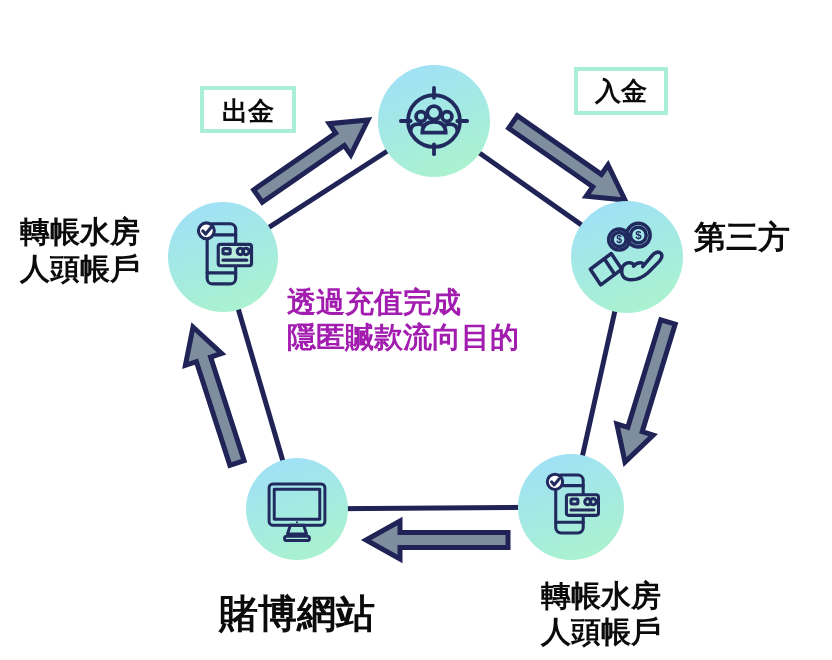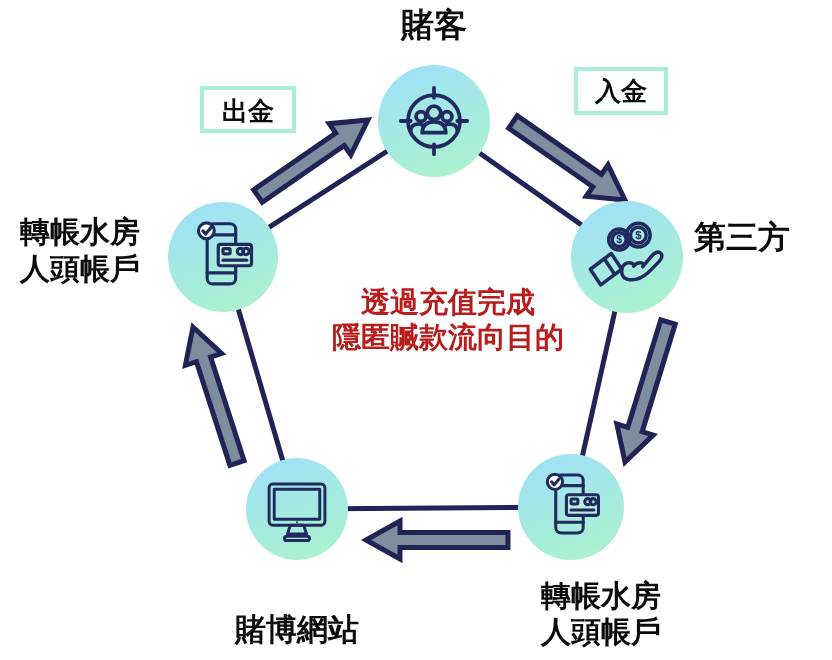--- a/index.html
+++ b/index.html
@@ -11,25 +11,25 @@
   .connector-layer{position:absolute;left:0;top:0;z-index:1;}
   .node{position:absolute;z-index:2;}
   .node svg{display:block;}
   .lbl{
     position:absolute;z-index:3;font-weight:700;color:#0b0b0b;
     text-align:center;white-space:nowrap;
   }
   .lbl-title{left:334px;top:6px;width:200px;font-size:33px;line-height:38px;}
   .lbl-right{left:662px;top:218px;width:160px;font-size:32px;line-height:39px;}
   .lbl-left{left:0px;top:213px;width:160px;font-size:30px;line-height:37px;}
-  .lbl-bottom-left{left:212px;top:596px;width:170px;font-size:31px;line-height:36px;margin-top:16px;}
+  .lbl-bottom-left{left:212px;top:596px;width:170px;font-size:39px;line-height:36px;}
   .lbl-bottom-right{left:506px;top:578px;width:190px;font-size:30px;line-height:36px;}
   .center-note{
     position:absolute;z-index:3;left:287px;top:285px;width:322px;
-    font-size:29px;line-height:35px;font-weight:700;text-align:center;color:#b91c1c;
+    font-size:29px;line-height:35px;font-weight:700;color:#a21caf;
   }
   .flow-box{
     position:absolute;z-index:3;background:#ffffff;border:4px solid #a9efd5;
     display:flex;align-items:center;justify-content:center;
     font-size:26px;font-weight:700;color:#0b0b0b;
   }
   .flow-box-withdraw{left:200px;top:86px;width:88px;height:39px;align-items:flex-end;}
   .flow-box-deposit{left:574px;top:67px;width:86px;height:40px;}
 </style>
 </head>
@@ -170,21 +170,20 @@
     </svg>
   </div>
 
   <div class="flow-box flow-box-withdraw">
     <span>出金</span>
   </div>
   <div class="flow-box flow-box-deposit">
     <span>入金</span>
   </div>
 
-  <div class="lbl lbl-title">賭客</div>
 
   <div class="lbl lbl-right">
     <div>第三方</div>
   </div>
 
   <div class="lbl lbl-left">
     <div>轉帳水房</div>
     <div>人頭帳戶</div>
   </div>
 

